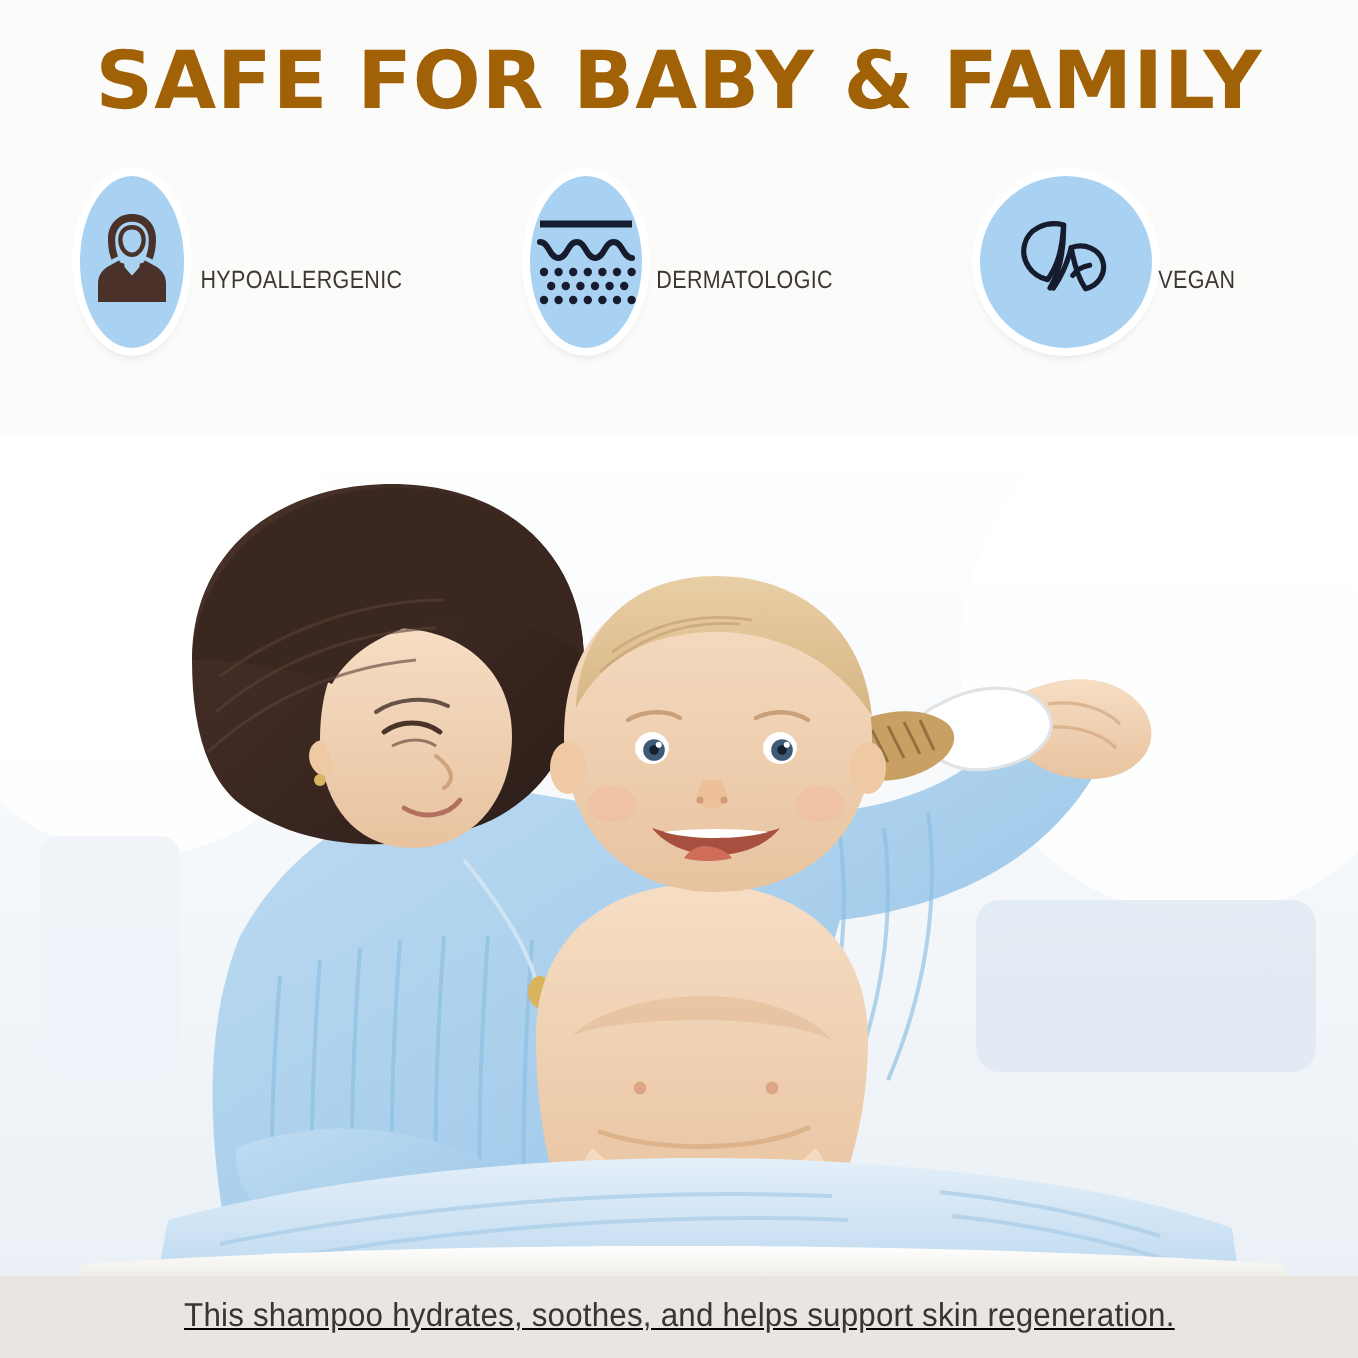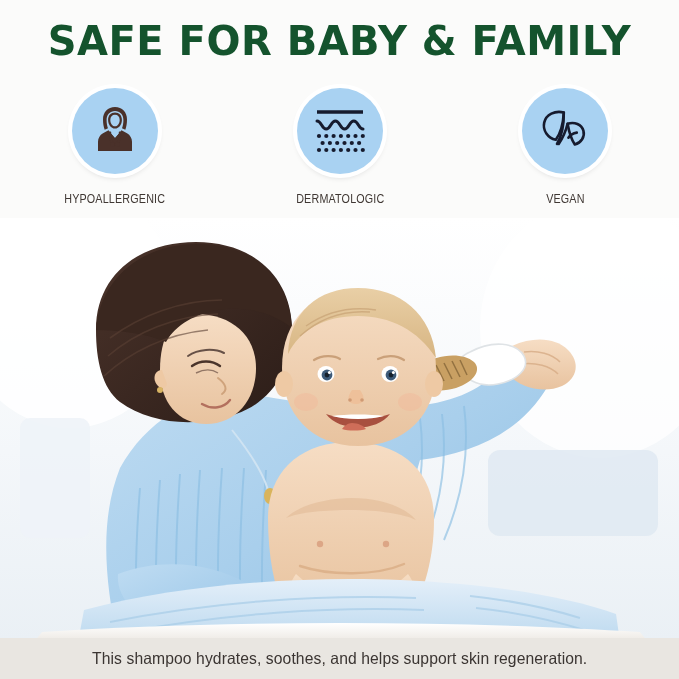--- a/index.html
+++ b/index.html
@@ -18,37 +18,37 @@
 
   
   .headline{
     position:absolute;
     top:18px;left:0;width:679px;
     text-align:center;
     font-family:"DejaVu Sans", sans-serif;
     font-size:40px;
     font-weight:700;
     letter-spacing:0.5px;
-    color:#14532d;
+    color:#a16207;
     white-space:nowrap;
   }
 
   
   .badges{
     position:absolute;
     top:88px;left:40px;
     width:600px;
     display:flex;
     justify-content:space-between;
     align-items:flex-start;
   }
   .badge{
     width:150px;
     display:flex;
-    flex-direction:column;
+    flex-direction:row;
     align-items:center;
   }
   .badge-disc{
     width:86px;height:86px;
     border-radius:50%;
     background:#a9d2f2;
     box-shadow:0 0 0 4px #ffffff, 0 3px 6px rgba(0,0,0,0.18);
     display:flex;align-items:center;justify-content:center;
   }
   .badge-label{
@@ -78,21 +78,21 @@
     background:#f2f5f8;
   }
   .photo svg{display:block;}
 
   
   .footer{
     position:absolute;
     left:0;bottom:0;
     width:679px;height:41px;
     background:#e9e6e1;
-    display:flex;align-items:center;justify-content:center;
+    display:flex;align-items:center;justify-content:center;text-decoration:underline;
   }
   .footer-text{
     font-family:"Liberation Sans", sans-serif;
     font-size:16.5px;
     color:#3b3532;
     letter-spacing:0.1px;
     transform:scaleX(0.95);
     white-space:nowrap;
   }
 </style>

